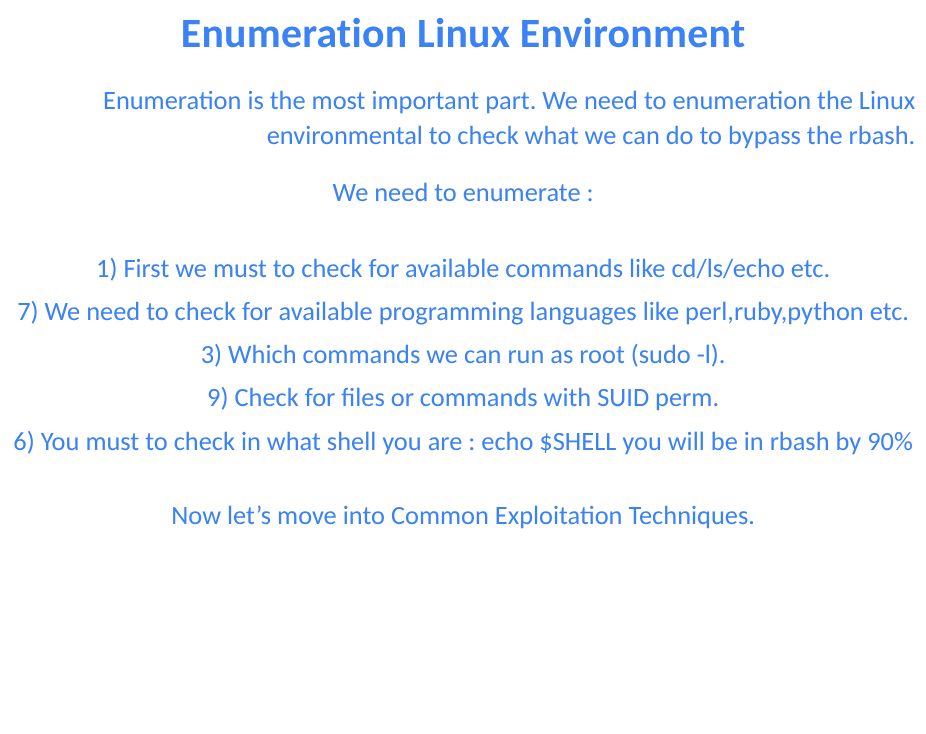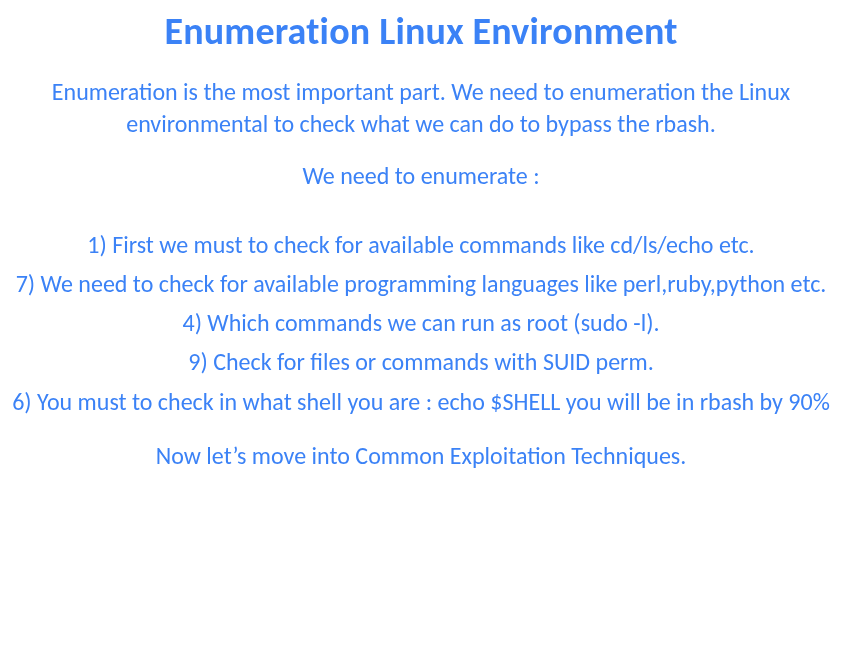--- a/index.html
+++ b/index.html
@@ -19,51 +19,52 @@
   .title {
     font-size: 38px;
     font-weight: 700;
     margin: 0 0 22px 0;
     letter-spacing: 0.2px;
   }
   .intro {
     font-size: 24px;
     line-height: 1.35;
     margin: 0 0 20px 0;
+    text-align: right;
   }
   .lead {
     font-size: 24px;
     margin: 0 0 36px 0;
   }
   .list {
     font-size: 24px;
     line-height: 1.55;
   }
   .list .item {
     margin-bottom: 2px;
   }
   .footer {
     font-size: 24px;
-    margin-top: 21px;
+    margin-top: 34px;
   }
 </style>
 </head>
 <body>
 
 <div class="page">
 
   <h1 class="title">Enumeration Linux Environment</h1>
 
   <p class="intro">Enumeration is the most important part. We need to enumeration the Linux environmental to check what we can do to bypass the rbash.</p>
 
   <p class="lead">We need to enumerate :</p>
 
   <div class="list">
     <div class="item">1)  First we must to check for available commands like cd/ls/echo etc.</div>
     <div class="item">7)  We need to check for available programming languages like perl,ruby,python etc.</div>
-    <div class="item">4)  Which commands we can run as root (sudo -l).</div>
+    <div class="item">3)  Which commands we can run as root (sudo -l).</div>
     <div class="item">9)  Check for files or commands with SUID perm.</div>
     <div class="item">6)  You must to check in what shell you are : echo $SHELL you will be in rbash by 90%</div>
   </div>
 
   <p class="footer">Now let’s move into Common Exploitation Techniques.</p>
 
 </div>
 
 </body></html>

